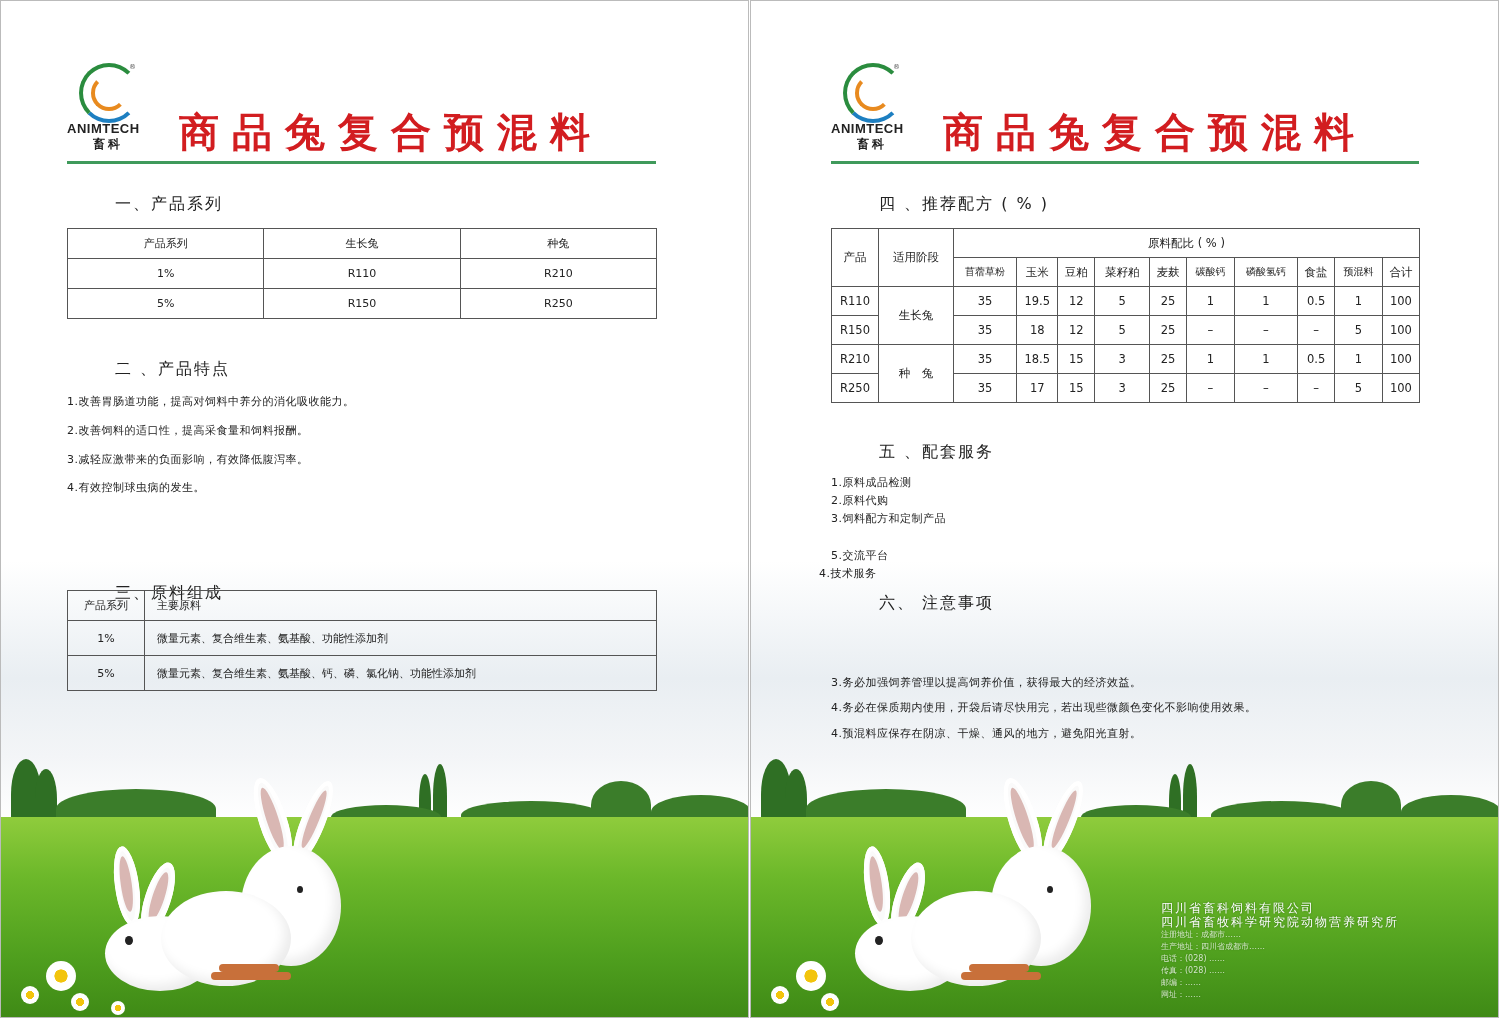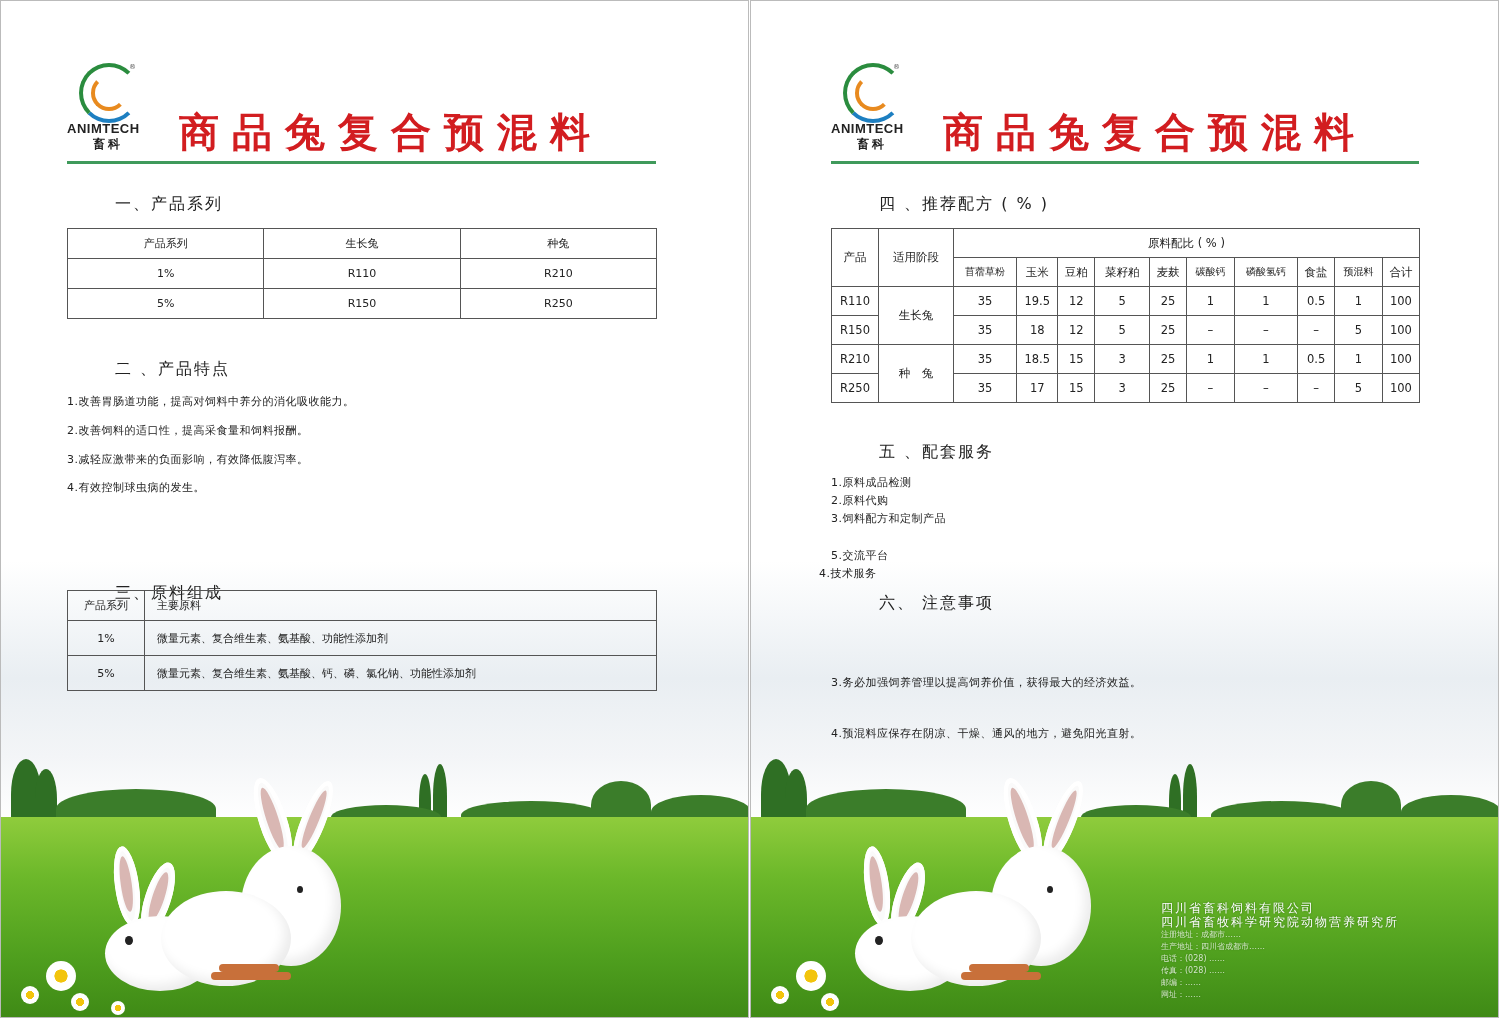--- a/index.html
+++ b/index.html
@@ -277,20 +277,21 @@
 
   <div class="h2" style="left:80px;top:441px;">五 、配套服务</div>
   <div class="para" style="left:80px;top:474px;">1.原料成品检测</div>
   <div class="para" style="left:80px;top:492px;">2.原料代购</div>
   <div class="para" style="left:80px;top:510px;">3.饲料配方和定制产品</div>
   <div class="para" style="left:68px;top:529px;margin-top:36px;">4.技术服务</div>
   <div class="para" style="left:80px;top:547px;">5.交流平台</div>
 
   <div class="h2" style="left:80px;top:592px;">六、 注意事项</div>
   <div class="para" style="left:80px;top:674px;">3.务必加强饲养管理以提高饲养价值，获得最大的经济效益。</div>
+  <div class="para" style="left:80px;top:699px;">4.务必在保质期内使用，开袋后请尽快用完，若出现些微颜色变化不影响使用效果。</div>
   <div class="para" style="left:80px;top:725px;">4.预混料应保存在阴凉、干燥、通风的地方，避免阳光直射。</div>
 
   <div class="footer">
     <div class="co">四川省畜科饲料有限公司</div>
     <div class="co">四川省畜牧科学研究院动物营养研究所</div>
     <div class="small">注册地址：成都市……</div>
     <div class="small">生产地址：四川省成都市……</div>
     <div class="small">电话：(028) ……</div>
     <div class="small">传真：(028) ……</div>
     <div class="small">邮编：……</div>

